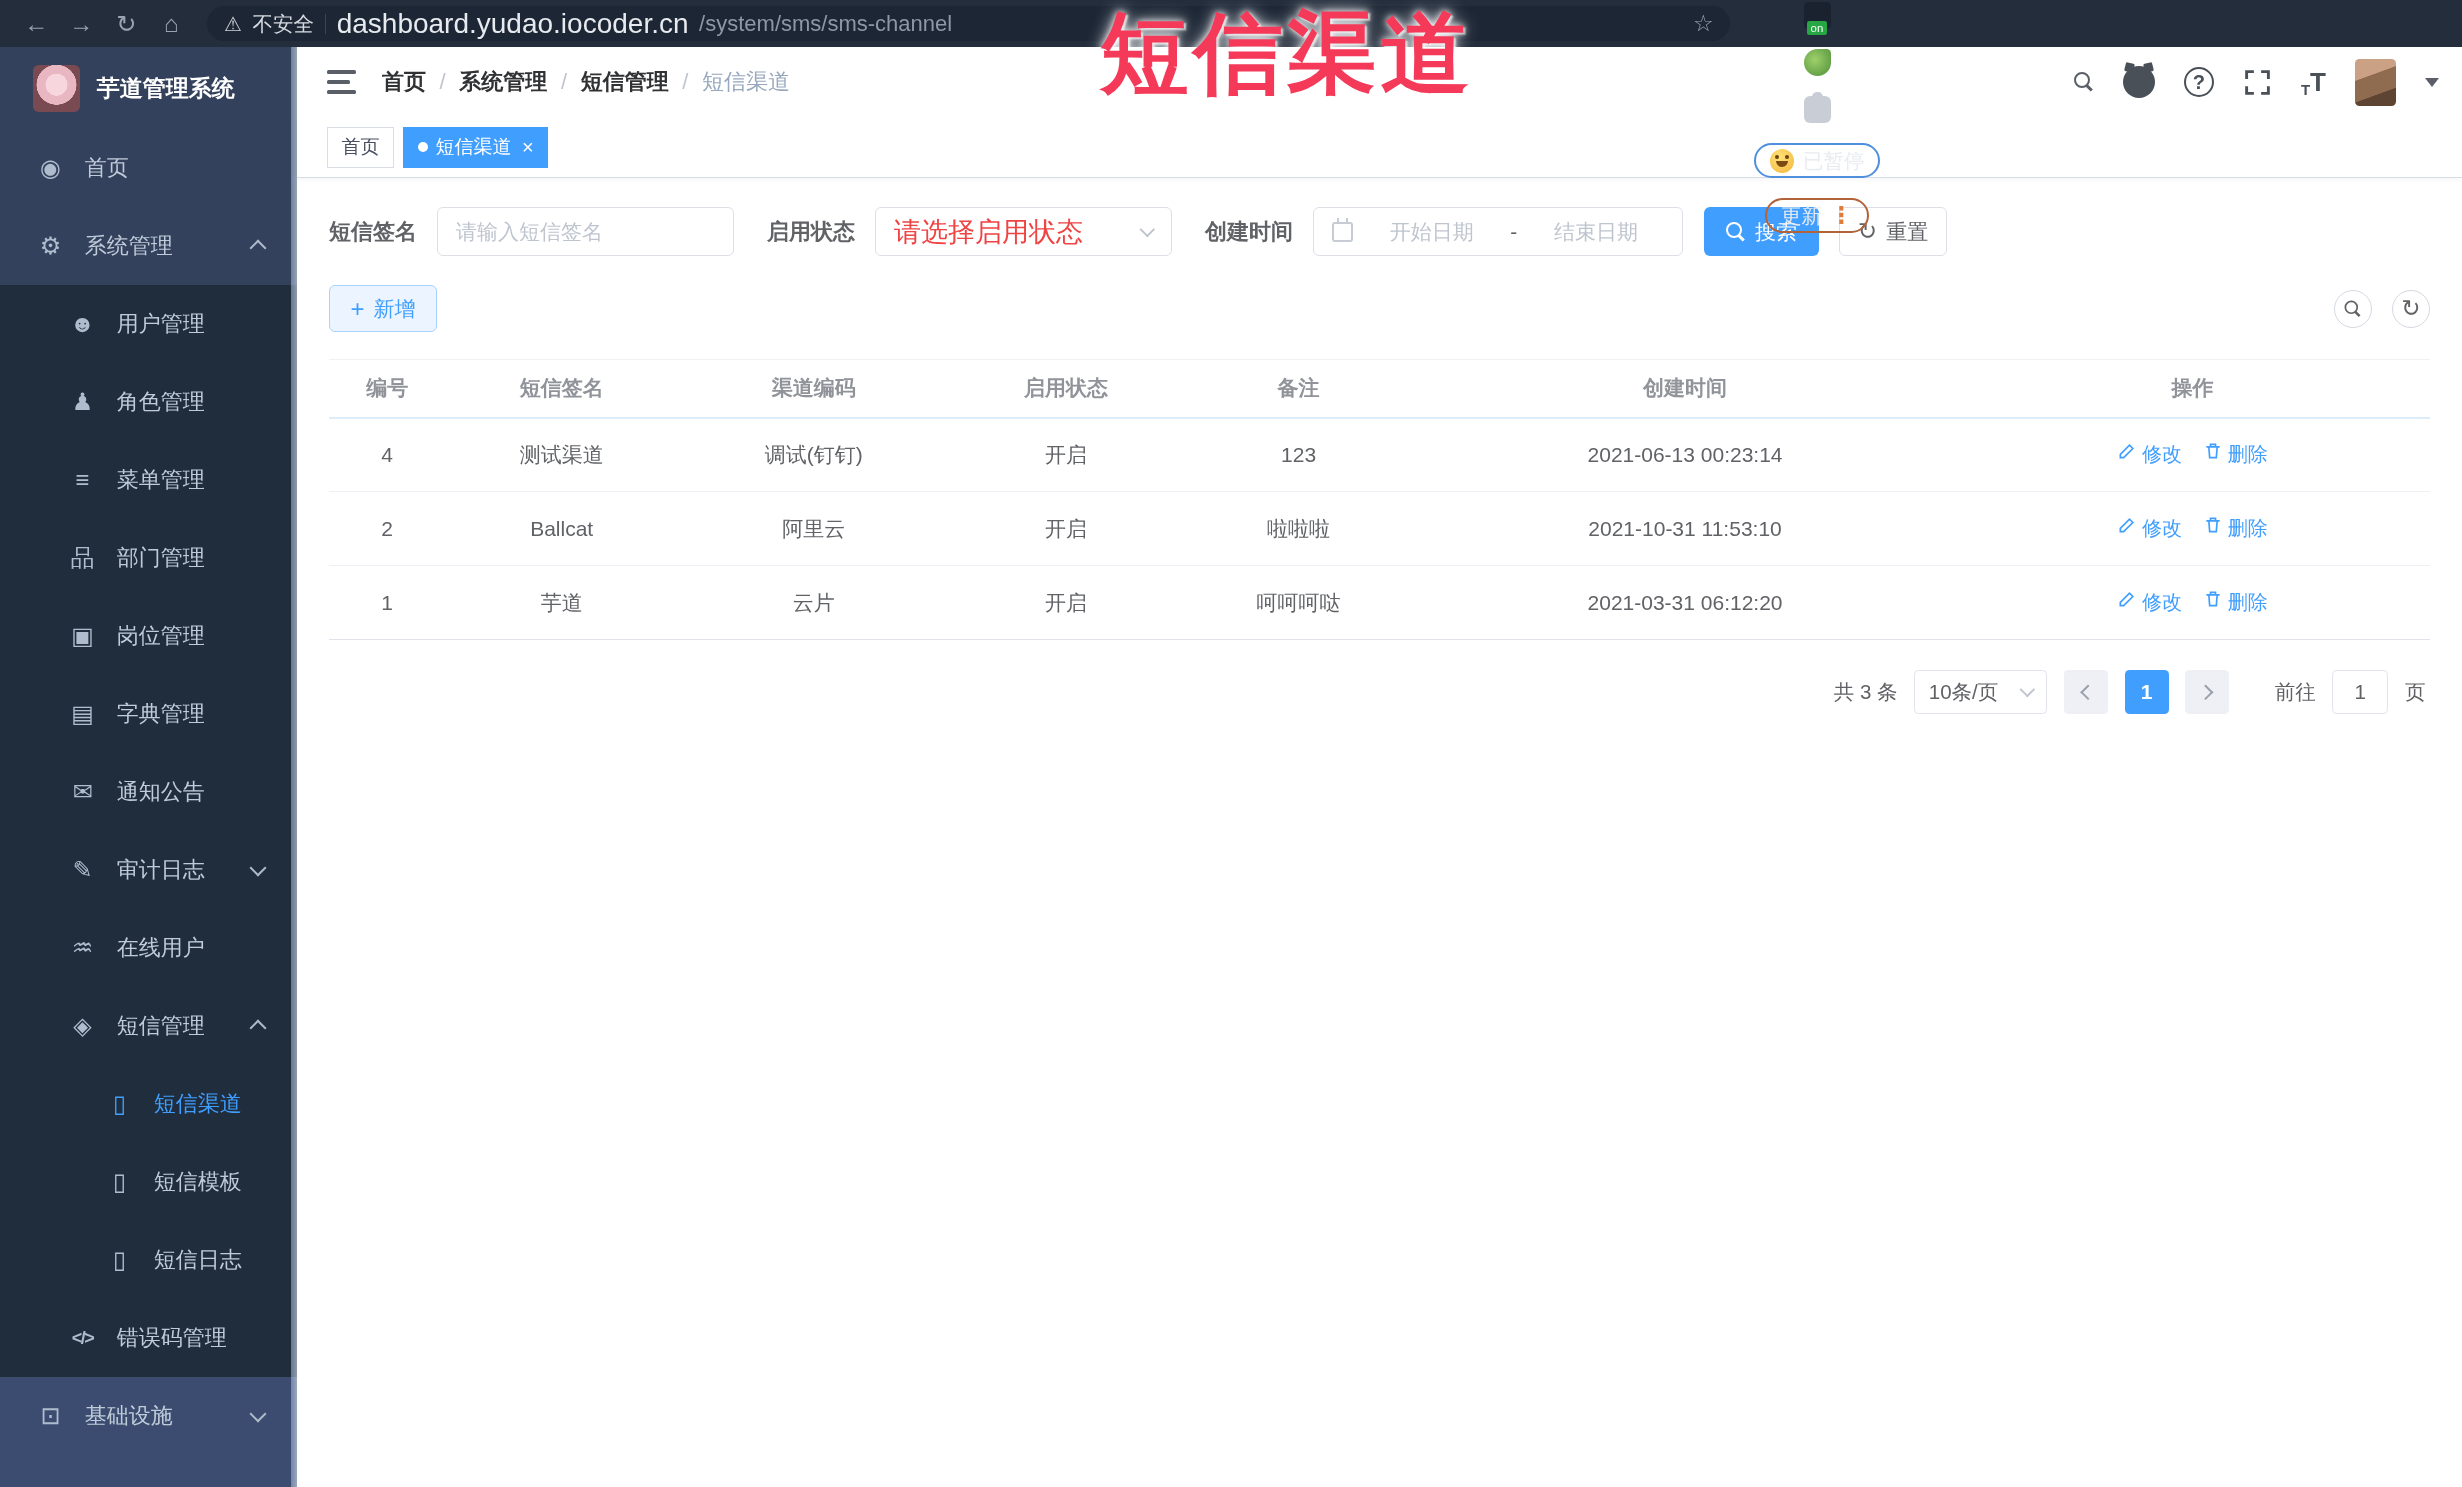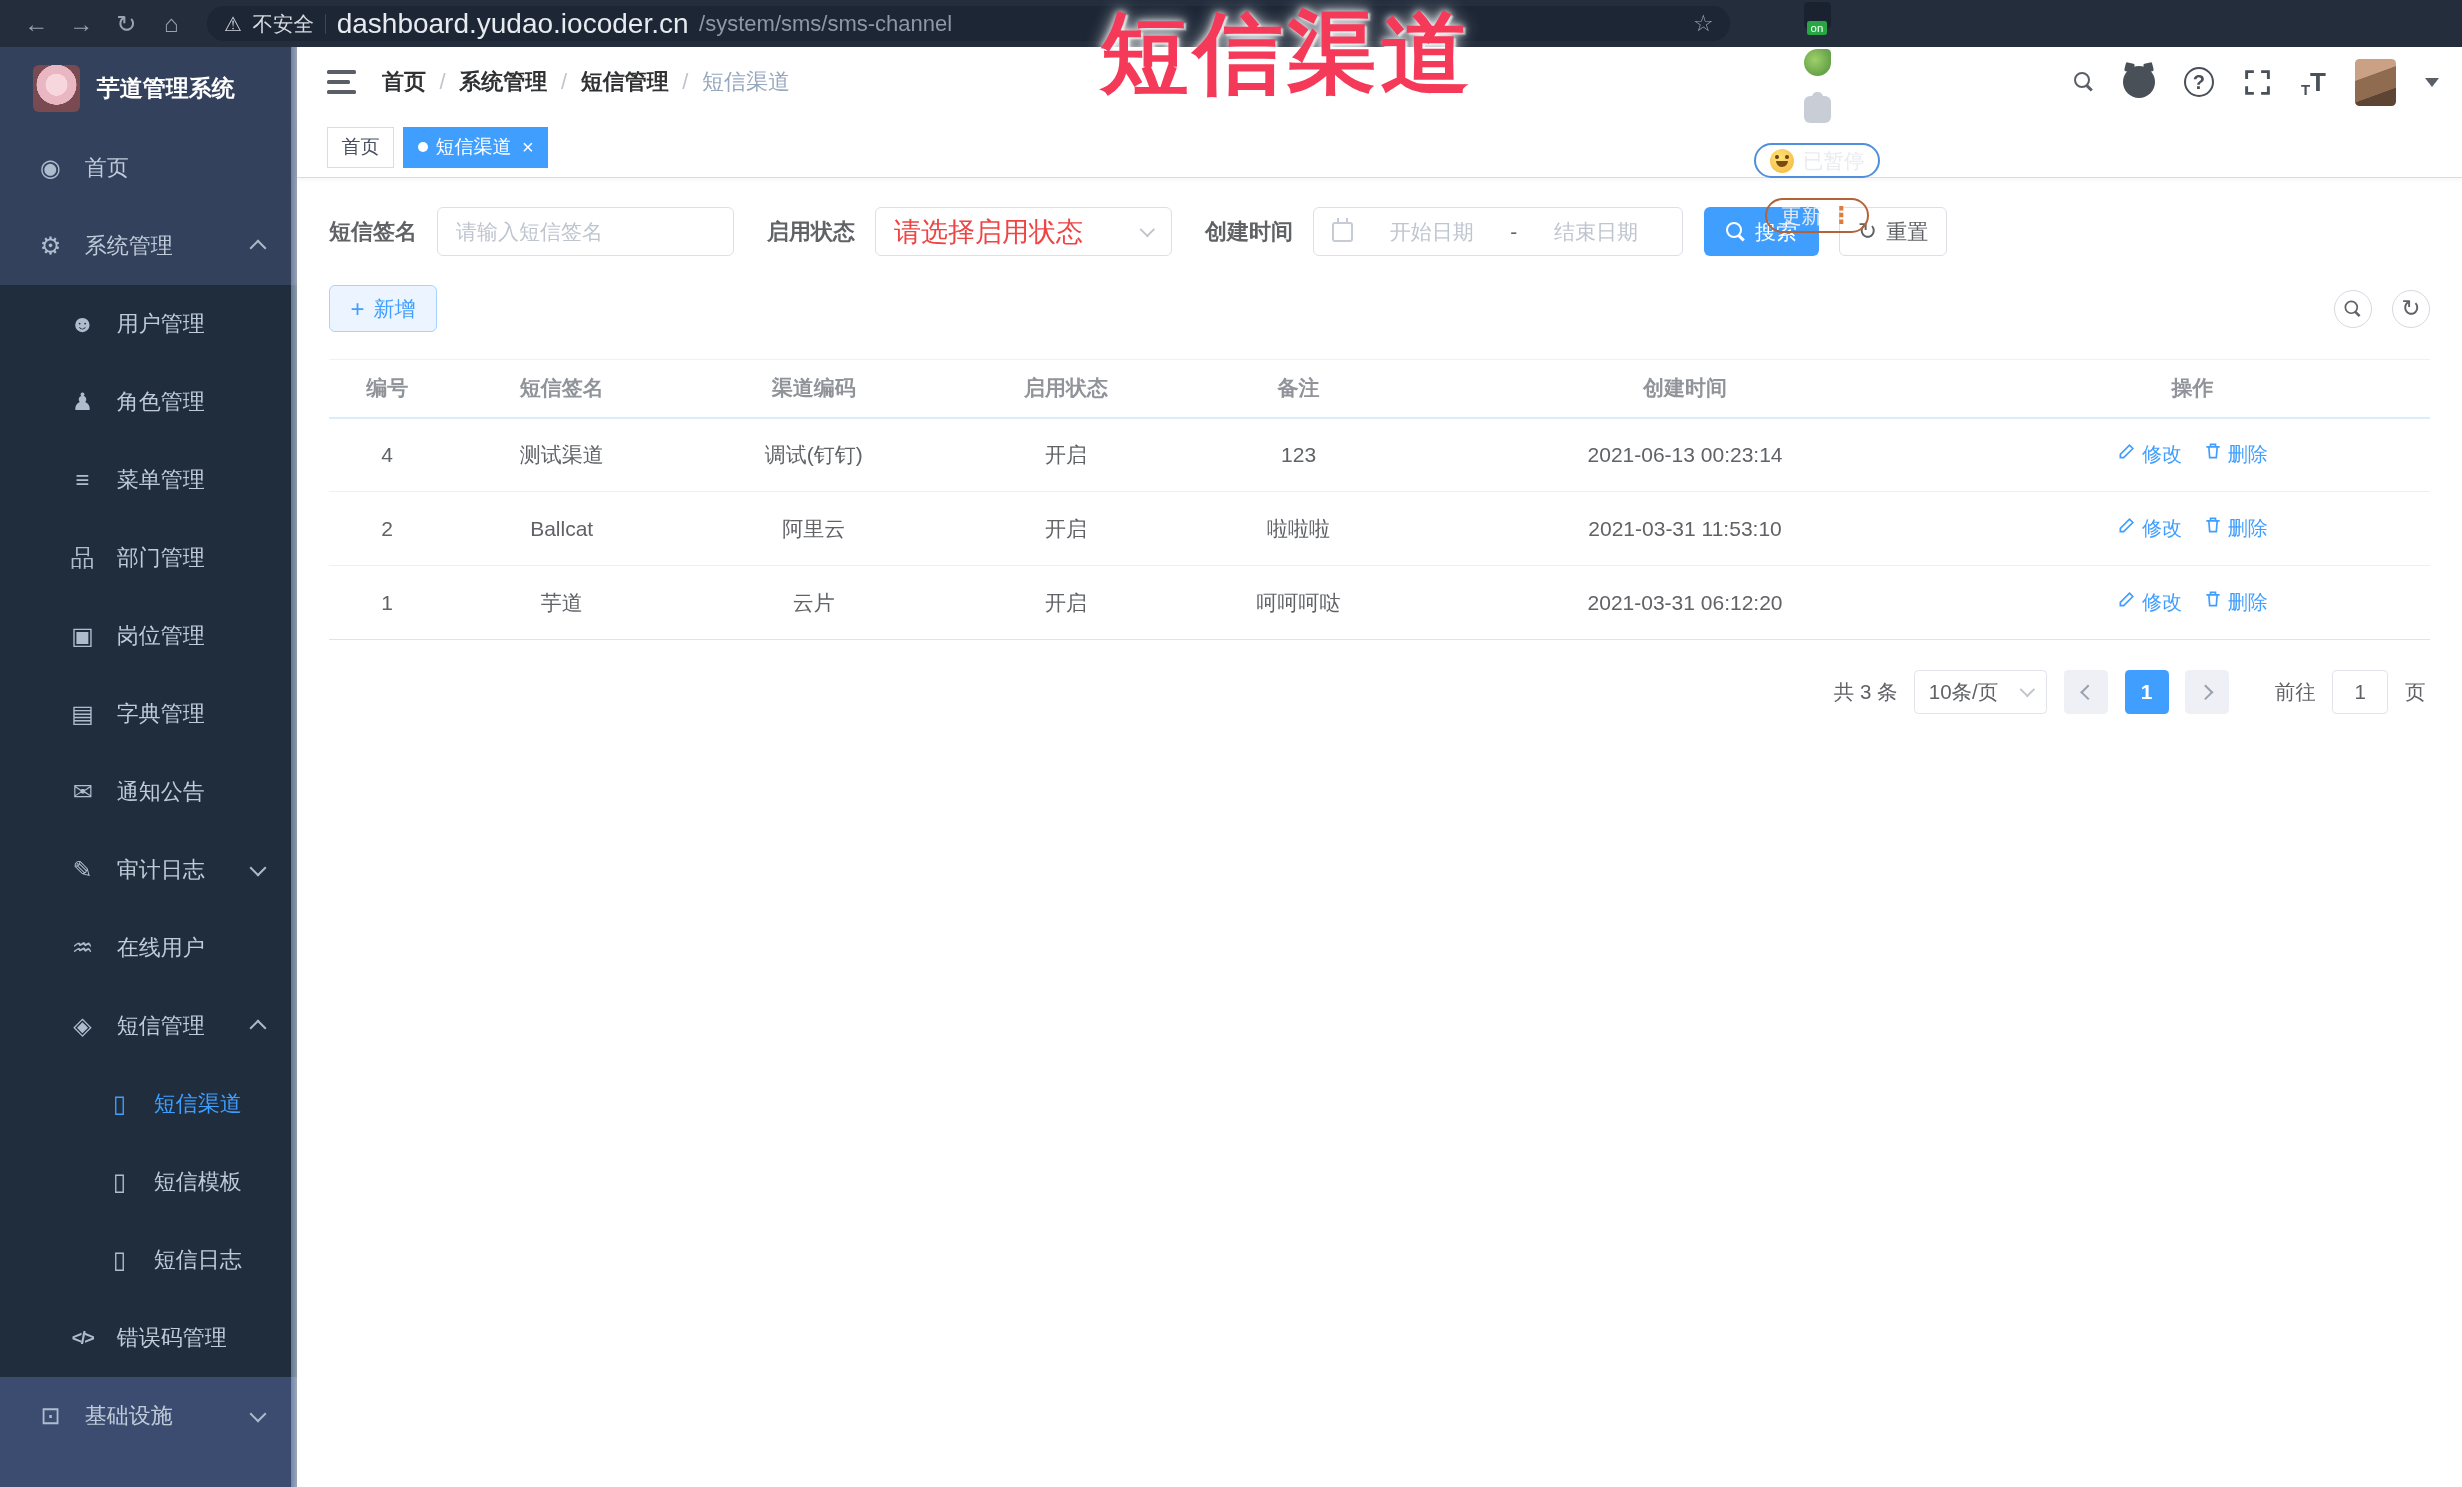--- a/index.html
+++ b/index.html
@@ -407,21 +407,21 @@
                   </svg>
                   <span>删除</span>
                 </span></td>
             </tr>
             <tr>
               <td>2</td>
               <td>Ballcat</td>
               <td>阿里云</td>
               <td>开启</td>
               <td>啦啦啦</td>
-              <td>2021-03-31 11:53:10</td>
+              <td>2021-10-31 11:53:10</td>
               <td><span class="op-link">
                   <svg viewBox="0 0 24 24">
                     <path d="M4 20h4L19 9l-4-4L4 16v4z" fill="none" stroke="currentColor" stroke-width="2"></path>
                   </svg>
                   <span>修改</span>
                 </span><span class="op-link">
                   <svg viewBox="0 0 24 24">
                     <path d="M4 7h16M9 7V4h6v3M7 7l1 13h8l1-13" fill="none" stroke="currentColor" stroke-width="2"></path>
                   </svg>
                   <span>删除</span>

